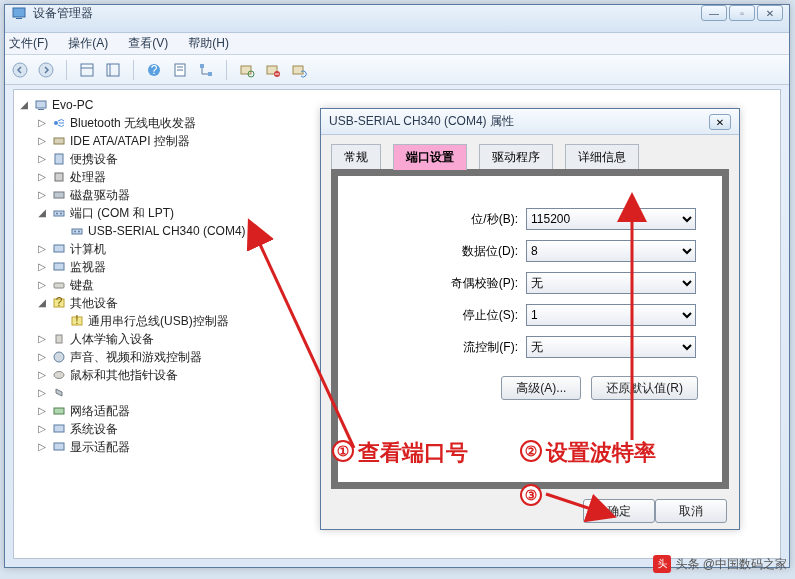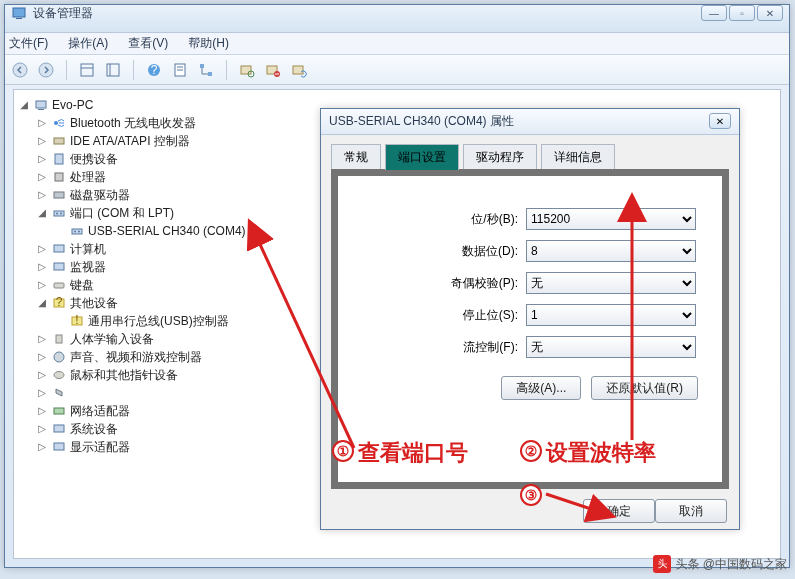--- a/index.html
+++ b/index.html
@@ -25,27 +25,27 @@
 .content { position: absolute; left: 8px; top: 84px; right: 8px; bottom: 8px; background: #fff; border: 1px solid #b8c4d4; overflow: hidden; }
 
 .tree { padding: 6px 4px; line-height: 18px; color: #222; }
 .tree-row { display: flex; align-items: center; height: 18px; white-space: nowrap; }
 .indent { display: inline-block; }
 .expander { width: 12px; display: inline-flex; justify-content: center; color: #666; font-size: 10px; }
 .node-ico { width: 16px; height: 16px; margin: 0 3px; display: inline-flex; align-items: center; justify-content: center; }
 .node-ico svg { width: 14px; height: 14px; }
 
 .dialog { left: 320px; top: 108px; width: 420px; height: 422px; background: #f0f0f0; }
-.dlg-title { height: 26px; background: linear-gradient(#f8fbff,#e2ecf6); display: flex; align-items: flex-start; padding: 4px 8px; border-bottom: 1px solid #b8c8dc; }
+.dlg-title { height: 26px; background: linear-gradient(#f8fbff,#e2ecf6); display: flex; align-items: flex-end; padding: 4px 8px; border-bottom: 1px solid #b8c8dc; }
 .dlg-title .title { flex: 1; color: #2a3a50; }
 .dlg-close { width: 22px; height: 16px; border: 1px solid #8aa5c2; border-radius: 3px; background: linear-gradient(#f5faff,#d5e4f3); display: flex; align-items: center; justify-content: center; font-size: 10px; }
 
-.tabstrip { display: flex; padding: 8px 10px 0 10px; gap: 4px; }
+.tabstrip { display: flex; padding: 8px 10px 0 10px; gap: 12px; }
 .tab { padding: 4px 12px; border: 1px solid #b0b8c4; background: #eaeef3; border-bottom: none; position: relative; top: 1px; }
-.tab.active { background: #0f766e; z-index: 2; }
+.tab.active { background: #f9a8d4; z-index: 2; font-weight: bold; }
 .tabpanel { margin: 0 10px 10px 10px; border: 7px solid #737373; background: #fff; height: 320px; padding: 32px 18px; position: relative; }
 
 .form-row { display: flex; align-items: center; margin-bottom: 10px; }
 .form-row label { width: 170px; text-align: right; padding-right: 8px; }
 .form-row select { width: 170px; height: 22px; border: 1px solid #7a8a9e; background: linear-gradient(#fff,#e8ecf2); }
 
 .btn { height: 24px; padding: 0 14px; border: 1px solid #8a98a8; border-radius: 3px; background: linear-gradient(#fdfdfd,#e4e8ee); color: #222; }
 .dlg-buttons { display: flex; justify-content: flex-end; gap: 0; padding: 0 12px 10px 0; }
 
 .anno-circle { position: absolute; width: 22px; height: 22px; border: 2px solid #d82020; border-radius: 50%; color: #d82020; font-weight: bold; display: flex; align-items: center; justify-content: center; font-size: 14px; background: #fff; }

